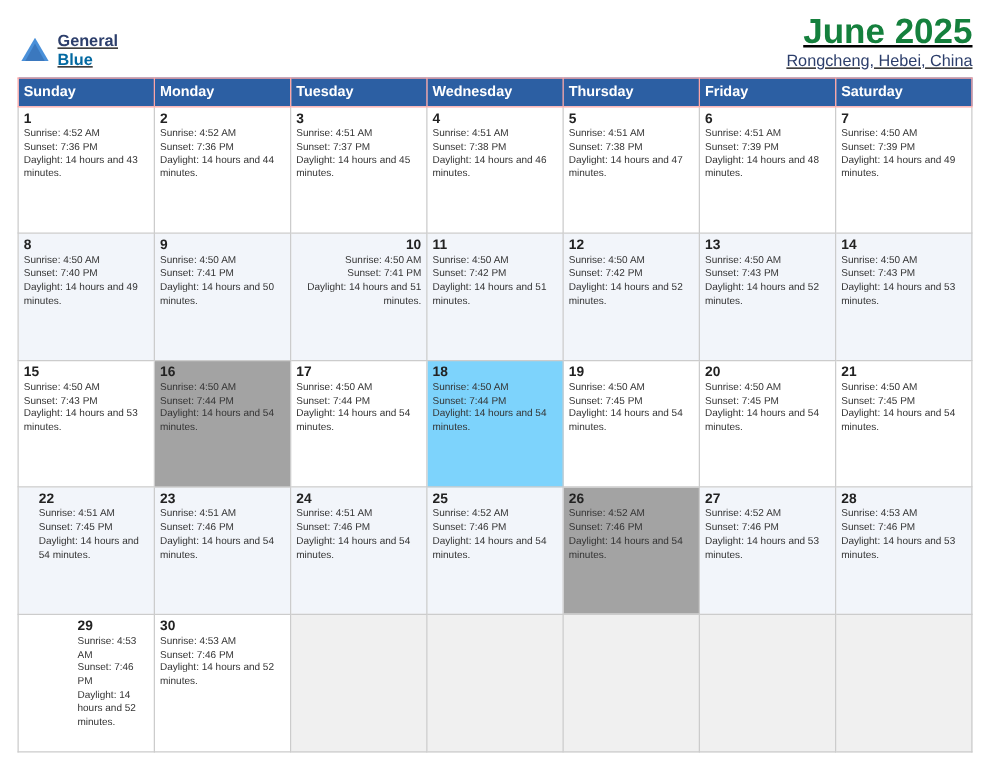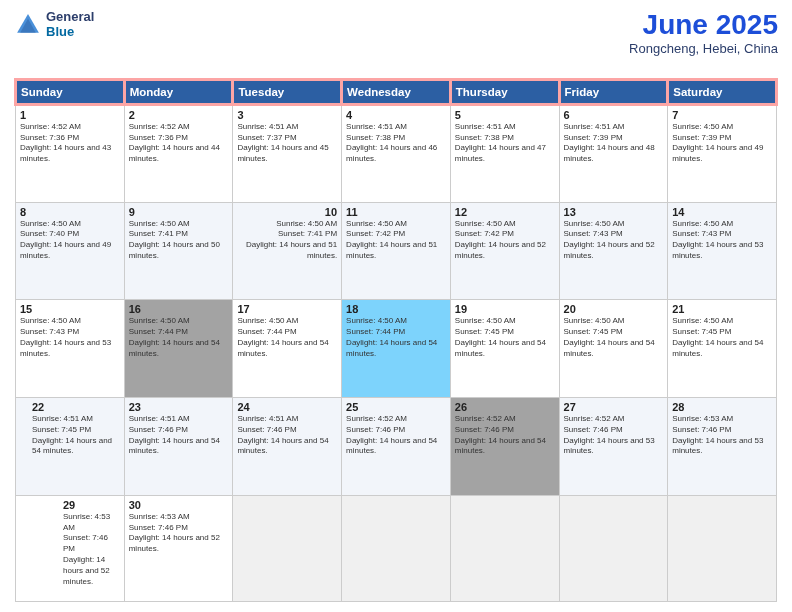--- a/index.html
+++ b/index.html
@@ -13,22 +13,23 @@
     .page {
       width: 792px;
       height: 612px;
       padding: 10px 14px 10px 14px;
       display: flex;
       flex-direction: column;
     }
     .header {
       display: flex;
       justify-content: space-between;
-      align-items: flex-start;
-      margin-bottom: 22px;
+      align-items: flex-end;
+      margin-bottom: 6px;
+      text-decoration: underline;
     }
     .logo {
       display: flex;
       align-items: center;
       gap: 4px;
     }
     .logo-text {
       font-size: 13px;
       color: #2c3e6b;
       font-weight: bold;
@@ -36,21 +37,21 @@
     }
     .logo-icon {
       width: 28px;
       height: 28px;
     }
     .title-block {
       text-align: right;
     }
     .month-title {
       font-size: 28px;
-      color: #1d4ed8;
+      color: #15803d;
       font-weight: bold;
       line-height: 1.1;
     }
     .subtitle {
       font-size: 13px;
       color: #2c3e6b;
     }
     .calendar {
       flex: 1;
       border: 1px solid #ccc;
@@ -58,21 +59,21 @@
       width: 100%;
       table-layout: fixed;
     }
     .calendar th {
       background: #2c5fa3;
       color: #fff;
       font-size: 11.5px;
       font-weight: bold;
       padding: 5px 4px;
       text-align: left;
-      border: 3px solid #fca5a5;
+      border: 1px solid #fca5a5;
     }
     .calendar td {
       vertical-align: top;
       border: 1px solid #ccc;
       padding: 3px 4px;
       font-size: 8.5px;
       color: #333;
       background: #fff;
       height: 88px;
     }

